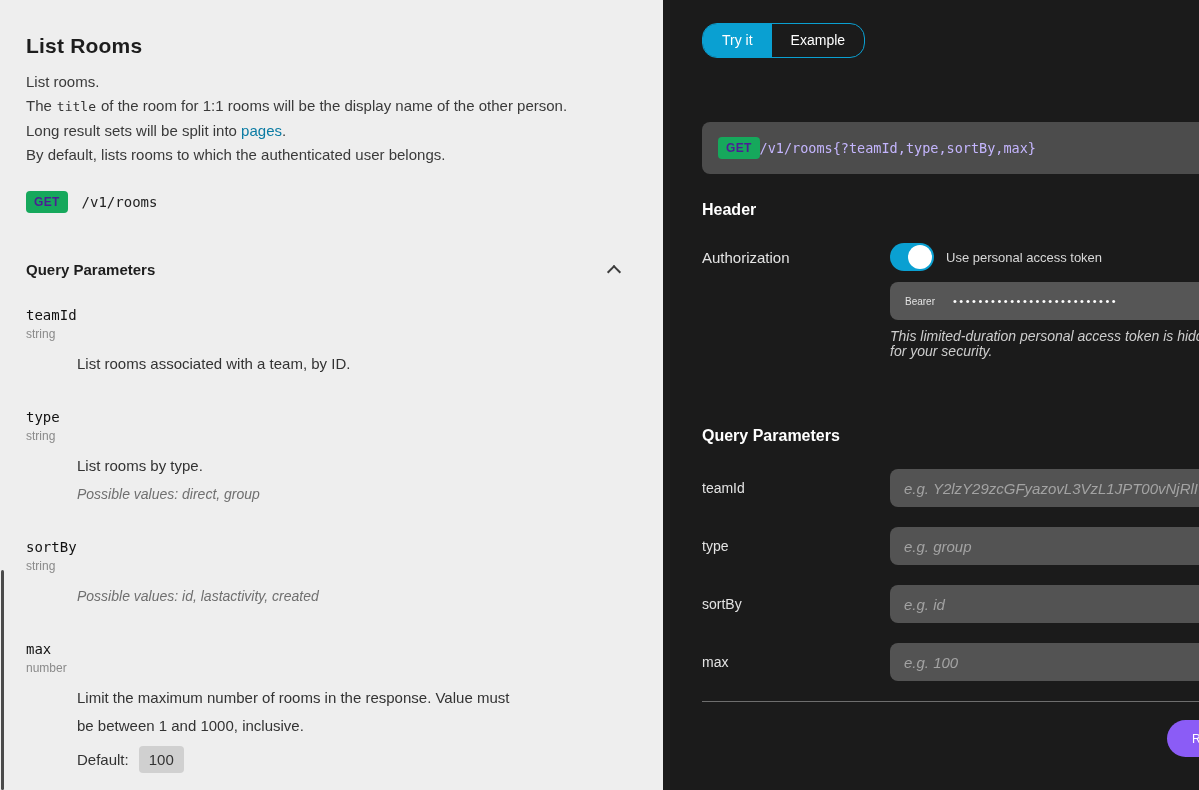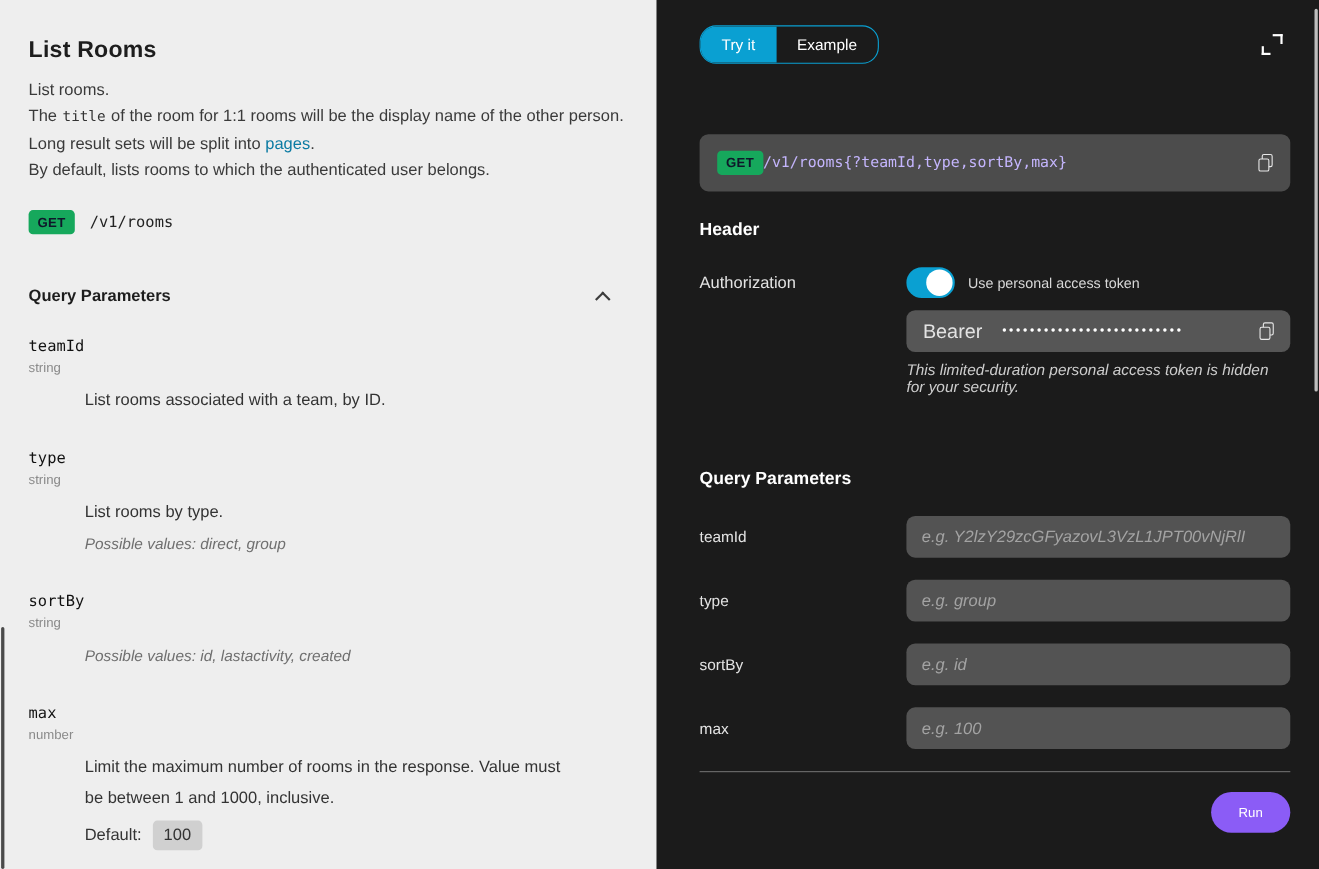--- a/index.html
+++ b/index.html
@@ -1,27 +1,27 @@
 <!DOCTYPE html>
 <html><head>
 <meta charset="utf-8">
 <style>
   * { margin:0; padding:0; box-sizing:border-box; }
   html,body { width:1199px; height:790px; overflow:hidden; }
   body { display:flex; font-family:"Liberation Sans", sans-serif; background:#1b1b1b; }
 
   
-  .left-panel { position:relative; width:597px; height:790px; background:#eeeeee; overflow:hidden; flex:none; }
+  .left-panel { position:relative; width:663px; height:790px; background:#eeeeee; overflow:hidden; flex:none; }
   .lp-content { padding:34px 26px 0 26px; }
   .lp-title { font-size:21px; font-weight:600; color:#1d1d1d; letter-spacing:.2px; margin-bottom:12px; }
   .lp-line { font-size:15px; color:#3a3a3a; line-height:24px; }
   .inline-code { font-family:"DejaVu Sans Mono", monospace; font-size:13px; color:#333; padding:0 5px; }
   .lp-link { color:#0b7ba3; text-decoration:none; cursor:pointer; }
   .method-row { display:flex; align-items:center; margin-top:24px; }
-  .method-badge { background:#16a85c; color:#0f172a; font-size:12px; font-weight:bold; padding:4px 8px; border-radius:4px; letter-spacing:.3px; }
+  .method-badge { background:#16a85c; color:#4c1d95; font-size:12px; font-weight:bold; padding:4px 8px; border-radius:4px; letter-spacing:.3px; }
   .method-path { font-family:"DejaVu Sans Mono", monospace; font-size:14px; color:#222; margin-left:14px; }
   .lp-section-header { display:flex; align-items:center; justify-content:space-between; margin-top:48px; margin-bottom:28px; cursor:pointer; }
   .lp-section-title { font-size:15px; font-weight:600; color:#1d1d1d; }
   .chevron-up { width:10px; height:10px; border-left:2px solid #3c3c3c; border-top:2px solid #3c3c3c; transform:rotate(45deg); margin-right:18px; margin-top:4px; }
   .param { margin-bottom:30px; }
   .param-name { font-family:"DejaVu Sans Mono", monospace; font-size:14px; font-weight:500; color:#111; line-height:18px; }
   .param-type { font-size:12px; color:#8a8a8a; margin-top:3px; line-height:15px; }
   .param-body { padding-left:51px; margin-top:8px; max-width:500px; }
   .param-desc { font-size:15px; color:#333; line-height:28px; max-width:452px; }
   .param-possible { font-size:14px; font-style:italic; color:#6f6f6f; line-height:28px; }
@@ -51,21 +51,21 @@
   .rp-heading { font-size:16px; font-weight:bold; color:#fff; }
   .hdr-heading { margin-top:27px; }
   .auth-row { display:flex; margin-top:24px; }
   .auth-label { width:188px; font-size:15px; color:#e3e3e3; padding-top:6px; flex:none; }
   .auth-col { width:349px; }
   .toggle-row { display:flex; align-items:center; }
   .toggle { position:relative; width:44px; height:28px; border-radius:14px; background:#0aa0d2; cursor:pointer; flex:none; }
   .toggle .knob { position:absolute; top:2px; right:2px; width:24px; height:24px; border-radius:50%; background:#fff; }
   .toggle-label { font-size:13px; color:#d8d8d8; margin-left:12px; }
   .bearer-bar { margin-top:11px; height:38px; background:#565656; border-radius:8px; display:flex; align-items:center; padding:0 15px; }
-  .bearer-label { font-size:18px; color:#e3e3e3; }
+  .bearer-label { font-size:10px; color:#e3e3e3; }
   .token-mask { flex:1; margin-left:18px; font-size:11px; letter-spacing:2.5px; color:#fff; white-space:nowrap; overflow:hidden; }
   .token-note { margin-top:9px; font-size:14px; font-style:italic; color:#cdcdcd; line-height:15px; }
 
   .qp-heading { margin-top:68px; }
   .qp-rows { margin-top:24px; }
   .qp-row { display:flex; align-items:center; margin-bottom:20px; }
   .qp-label { width:188px; font-size:14px; color:#e3e3e3; flex:none; }
   .qp-input { width:349px; height:38px; background:#535353; border:none; outline:none; border-radius:8px; padding:0 14px; font-family:"Liberation Sans", sans-serif; font-size:15px; font-style:italic; color:#7dd3fc; }
   .qp-input::placeholder { color:#a3a3a3; font-style:italic; opacity:1; }
 

